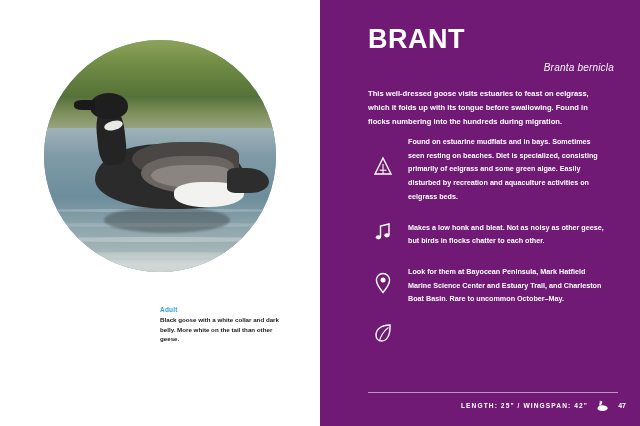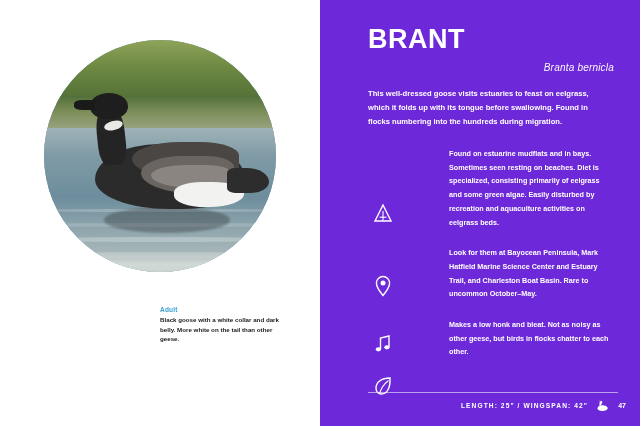--- a/index.html
+++ b/index.html
@@ -202,21 +202,21 @@
     font-size: 6.2px;
     font-weight: bold;
     line-height: 1.55;
   }
 
   
   .right-page {
     position: relative;
     width: 320px;
     height: 426px;
-    background: #6d28d9;
+    background: #701a75;
     color: #ffffff;
     overflow: hidden;
   }
   .rp-inner {
     position: absolute;
     left: 48px;
     top: 26px;
     right: 26px;
   }
   .species-name {
@@ -231,29 +231,28 @@
     font-style: italic;
     letter-spacing: 0.2px;
     margin: 0 0 14px 0;
     opacity: 0.97;
     text-align: right;
   }
   .intro {
     font-size: 7.6px;
     line-height: 1.85;
     font-weight: bold;
-    margin: 0 0 16px 0;
+    margin: 0 0 4px 0;
     width: 230px;
   }
 
   .fact-row {
     display: flex;
-    align-items: flex-end;
+    align-items: center;
     margin-bottom: 15px;
-    gap: 41px;
   }
   .fact-icon {
     width: 30px;
     min-width: 30px;
     height: 30px;
     margin-right: 10px;
     margin-top: -3px;
     display: flex;
     align-items: center;
     justify-content: center;
@@ -364,36 +363,36 @@
             <path d="M13 10 L13 20" fill="none" stroke="#ffffff" stroke-width="1.1"></path>
             <path d="M9.6 16.2 L16.4 16.2" fill="none" stroke="#ffffff" stroke-width="1.1"></path>
           </svg>
         </div>
         <div class="fact-text">Found on estuarine mudflats and in bays. Sometimes seen resting on beaches. Diet is specialized, consisting primarily of eelgrass and some green algae. Easily disturbed by recreation and aquaculture activities on eelgrass beds.</div>
       </div>
 
       <div class="fact-row">
         <div class="fact-icon">
           <svg width="26" height="26" viewBox="0 0 26 26">
-            <path d="M13 3.5 C9.3 3.5 6.4 6.4 6.4 10 C6.4 14.6 13 22.5 13 22.5 C13 22.5 19.6 14.6 19.6 10 C19.6 6.4 16.7 3.5 13 3.5 Z" fill="none" stroke="#ffffff" stroke-width="1.4"></path>
-            <circle cx="13" cy="10" r="2.5" fill="#ffffff"></circle>
-          </svg>
-        </div>
-        <div class="fact-text">Look for them at Bayocean Peninsula, Mark Hatfield Marine Science Center and Estuary Trail, and Charleston Boat Basin. Rare to uncommon October–May.</div>
-      </div>
-
-      <div class="fact-row">
-        <div class="fact-icon">
-          <svg width="26" height="26" viewBox="0 0 26 26">
             <path d="M10.5 18 L10.5 7 L19 5 L19 16" fill="none" stroke="#ffffff" stroke-width="1.4"></path>
             <ellipse cx="8.4" cy="18.3" rx="2.6" ry="2.1" fill="#ffffff"></ellipse>
             <ellipse cx="16.9" cy="16.3" rx="2.6" ry="2.1" fill="#ffffff"></ellipse>
           </svg>
         </div>
         <div class="fact-text">Makes a low honk and bleat. Not as noisy as other geese, but birds in flocks chatter to each other.</div>
+      </div>
+
+      <div class="fact-row">
+        <div class="fact-icon">
+          <svg width="26" height="26" viewBox="0 0 26 26">
+            <path d="M13 3.5 C9.3 3.5 6.4 6.4 6.4 10 C6.4 14.6 13 22.5 13 22.5 C13 22.5 19.6 14.6 19.6 10 C19.6 6.4 16.7 3.5 13 3.5 Z" fill="none" stroke="#ffffff" stroke-width="1.4"></path>
+            <circle cx="13" cy="10" r="2.5" fill="#ffffff"></circle>
+          </svg>
+        </div>
+        <div class="fact-text">Look for them at Bayocean Peninsula, Mark Hatfield Marine Science Center and Estuary Trail, and Charleston Boat Basin. Rare to uncommon October–May.</div>
       </div>
 
       <div class="fact-row">
         <div class="fact-icon">
           <svg width="26" height="26" viewBox="0 0 26 26">
             <path d="M20 5 C11 5 6 9.5 6 15 C6 18.5 8.3 21 11.5 21 C17 21 20.5 15 20 5 Z" fill="none" stroke="#ffffff" stroke-width="1.4"></path>
             <path d="M18.5 7.5 C14 11 11 15.5 9.5 20.5" fill="none" stroke="#ffffff" stroke-width="1.1"></path>
           </svg>
         </div>
       </div>

